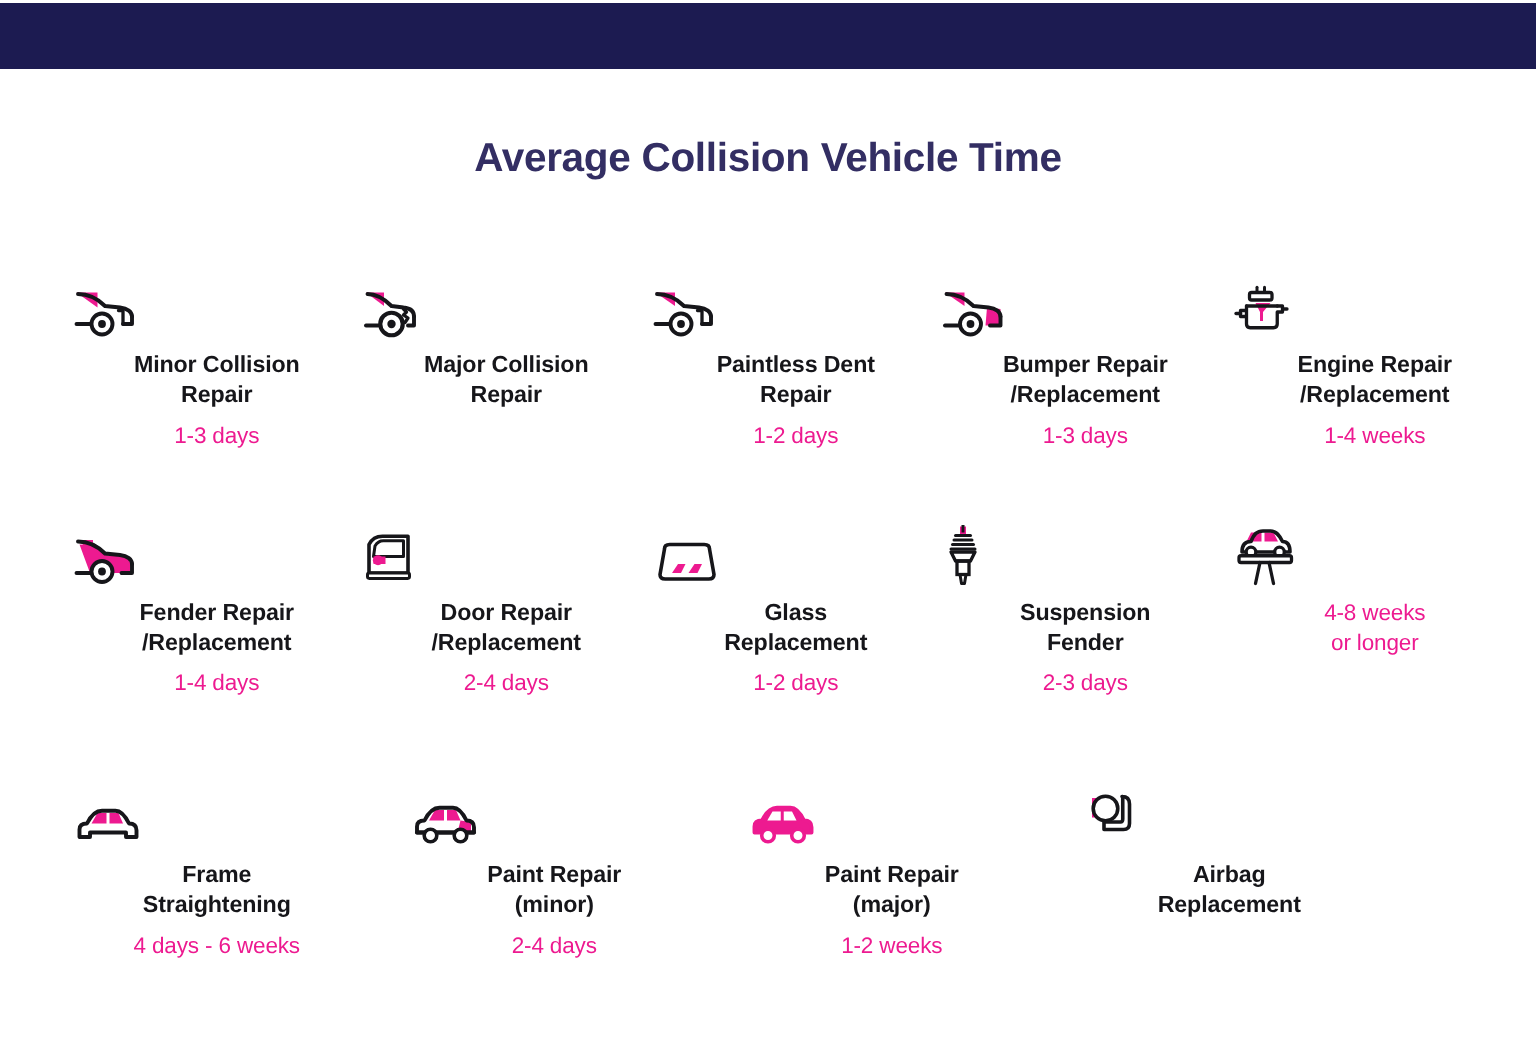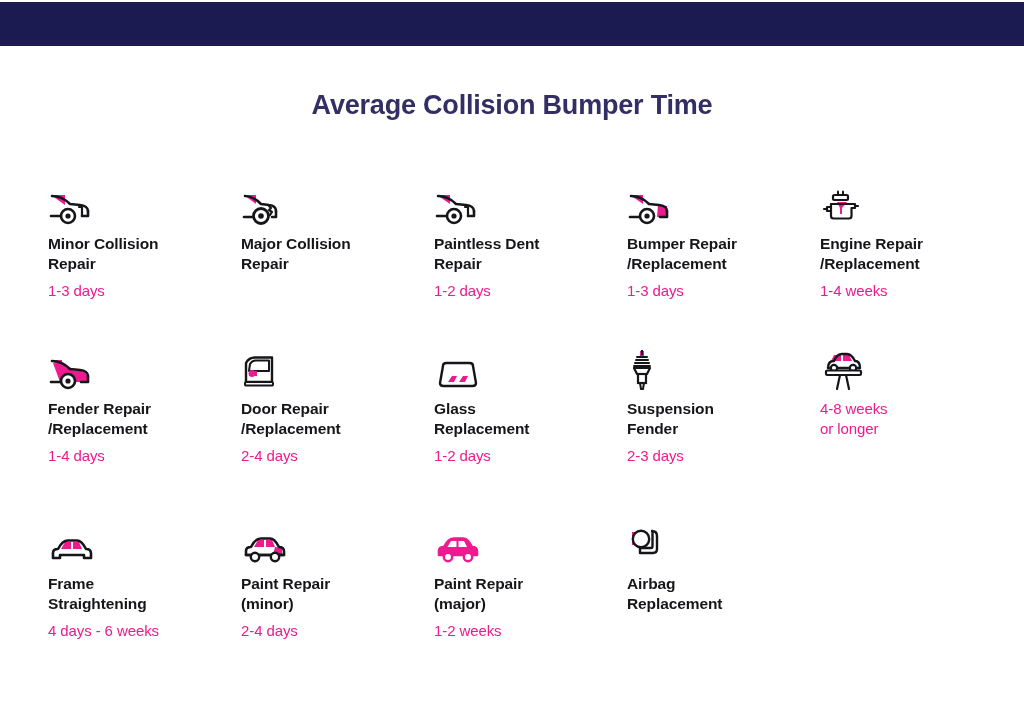--- a/index.html
+++ b/index.html
@@ -36,24 +36,25 @@
   .grid {
     position: absolute;
     left: 48px;
     top: 180px;
     width: 940px;
   }
   .row {
     display: flex;
     flex-direction: row;
     align-items: flex-start;
+    text-align: center;
   }
   .row-1 { height: 165px; }
   .row-2 { height: 175px; }
-  .row-3 { height: 120px; }
+  .row-3 { height: 120px; gap: 32px; }
   .cell {
     width: 193px;
     flex: 0 0 193px;
     position: relative;
   }
   .cell.empty { visibility: hidden; }
   .icon-wrap {
     height: 46px;
     display: flex;
     align-items: flex-end;
@@ -76,21 +77,21 @@
     white-space: pre-line;
     letter-spacing: -0.1px;
   }
   svg { display: block; }
 </style>
 </head>
 <body>
 
 <div class="top-bar"></div>
 
-<div class="page-title">Average Collision Bumper Time</div>
+<div class="page-title">Average Collision Vehicle Time</div>
 
 <div class="grid">
 
   <div class="row row-1">
 
     <div class="cell">
       <div class="icon-wrap">
         <svg width="44" height="34" viewBox="0 0 44 34">
           <path d="M4 4 L22 4 L22 16 L4 16 Z" fill="none"></path>
           <path d="M3 3 L17 3 L17 13 Z" fill="#ed1a90"></path>

